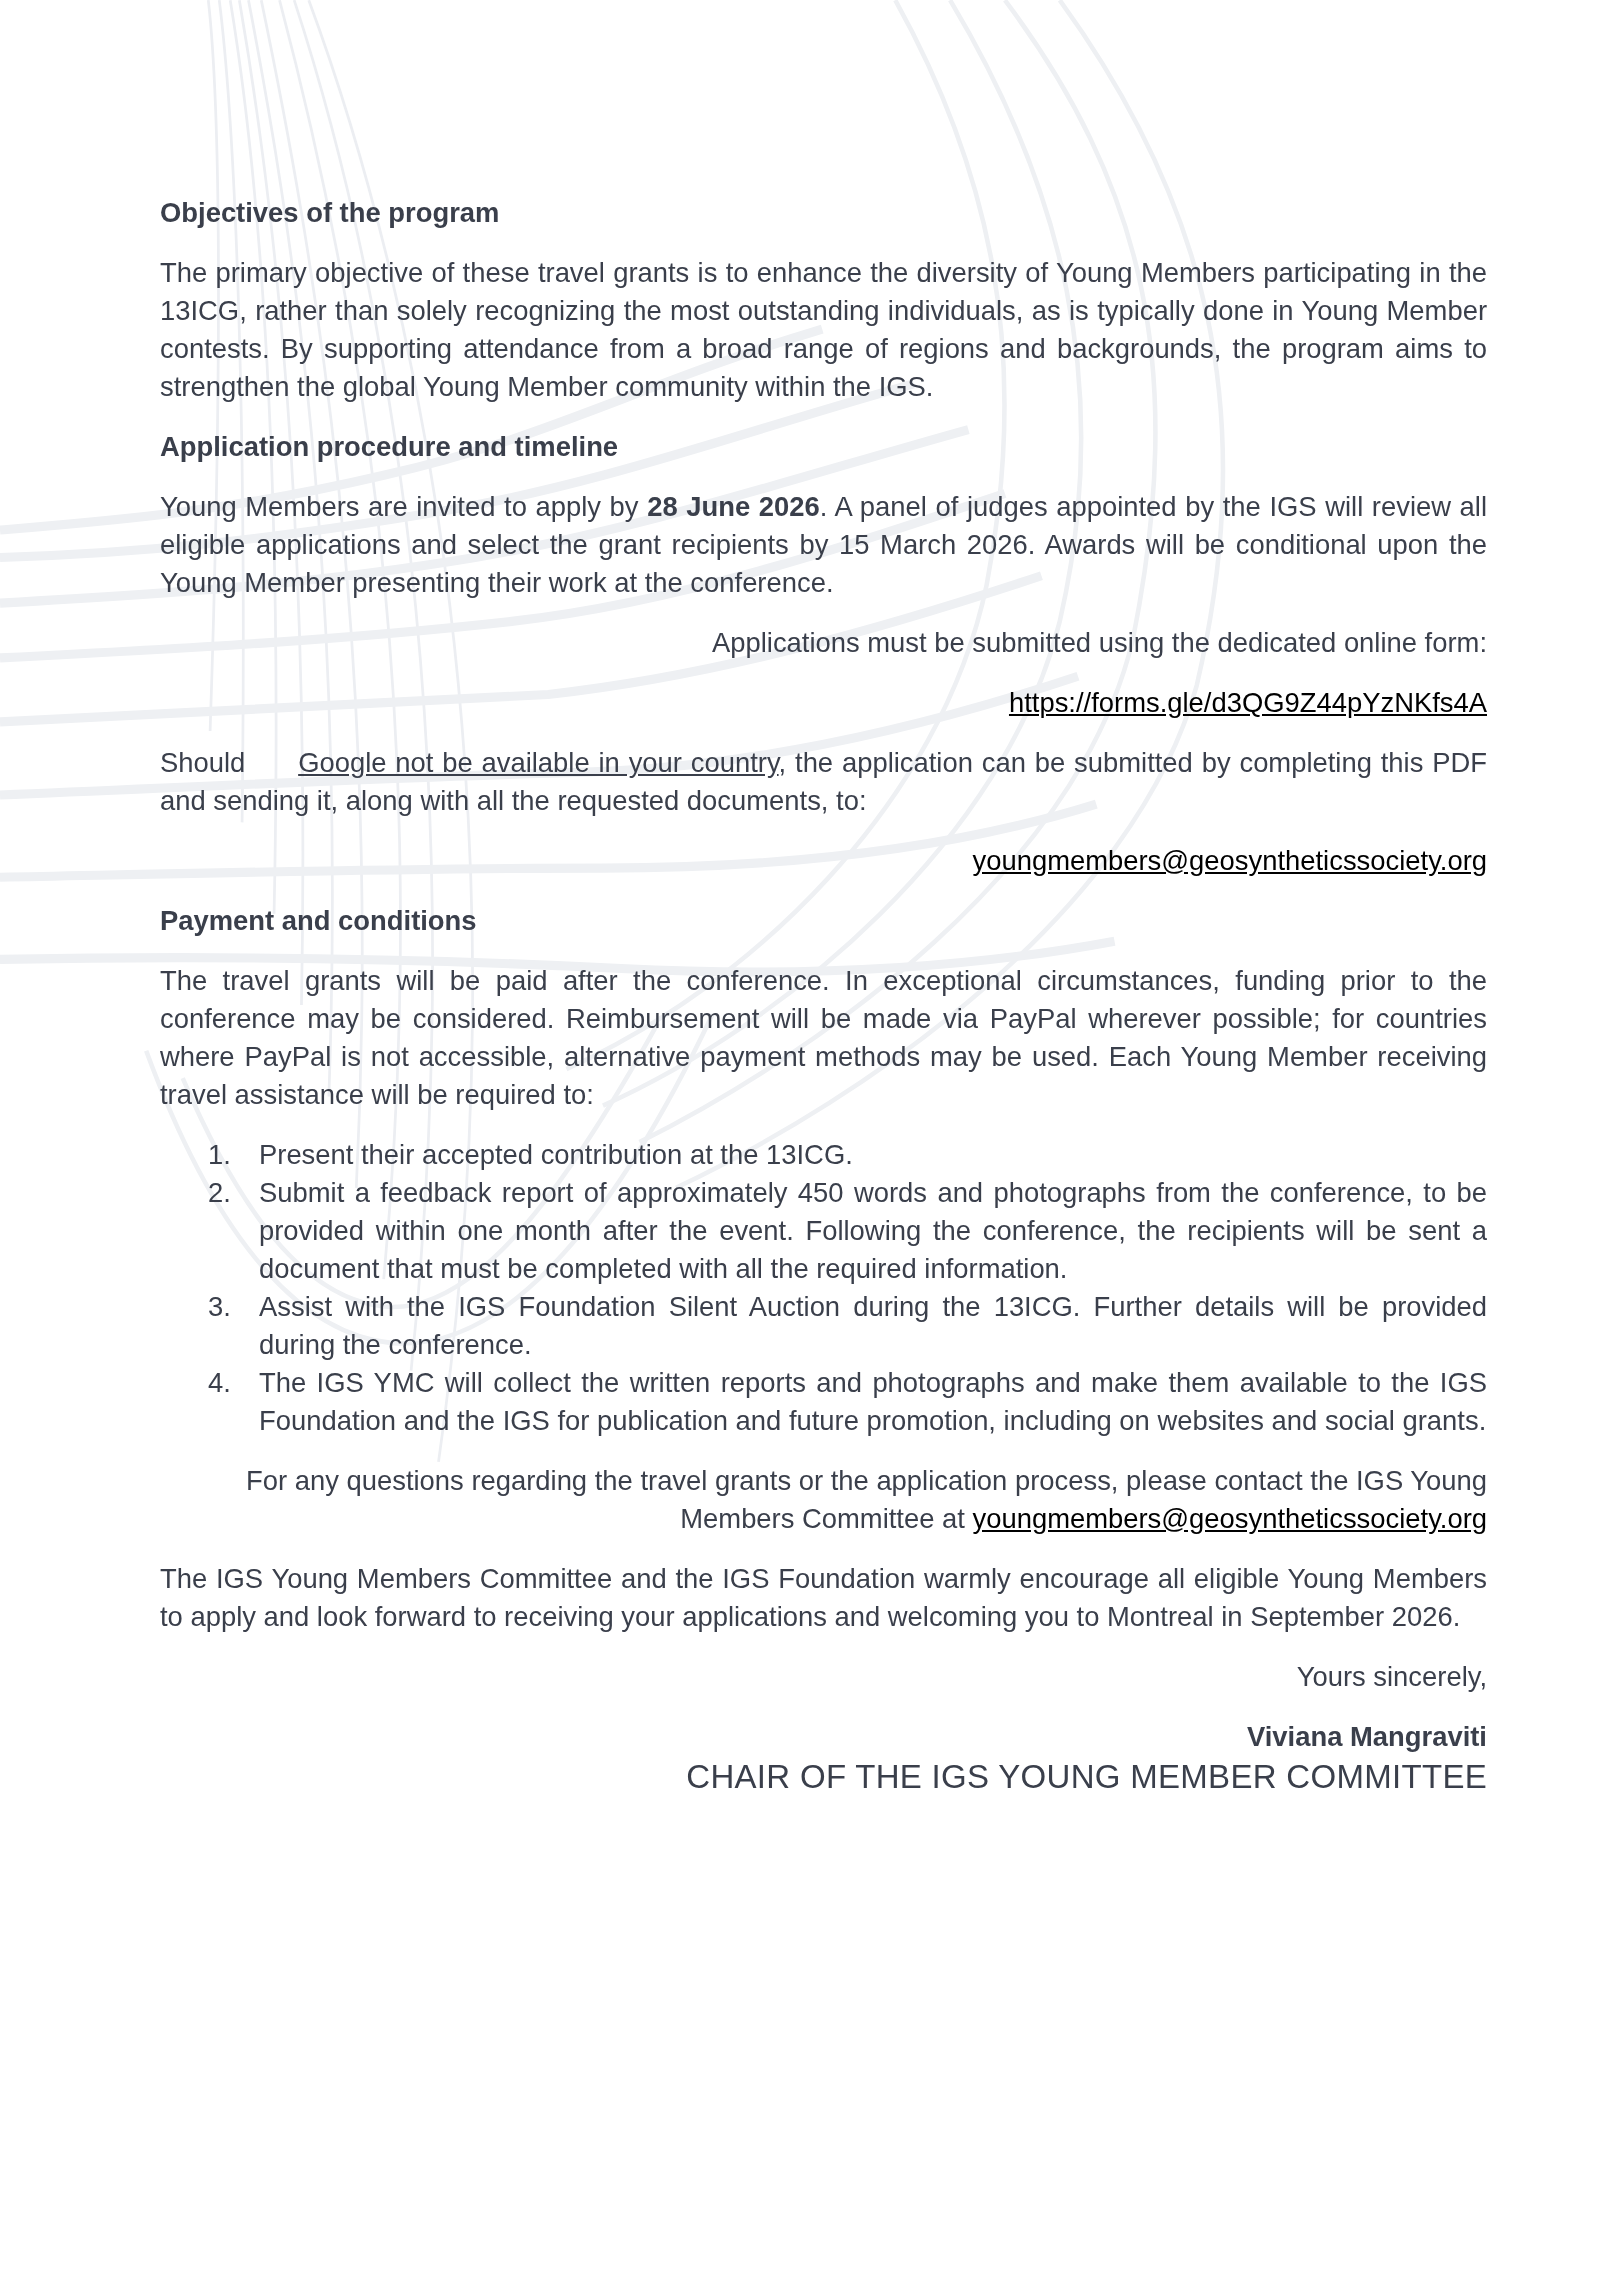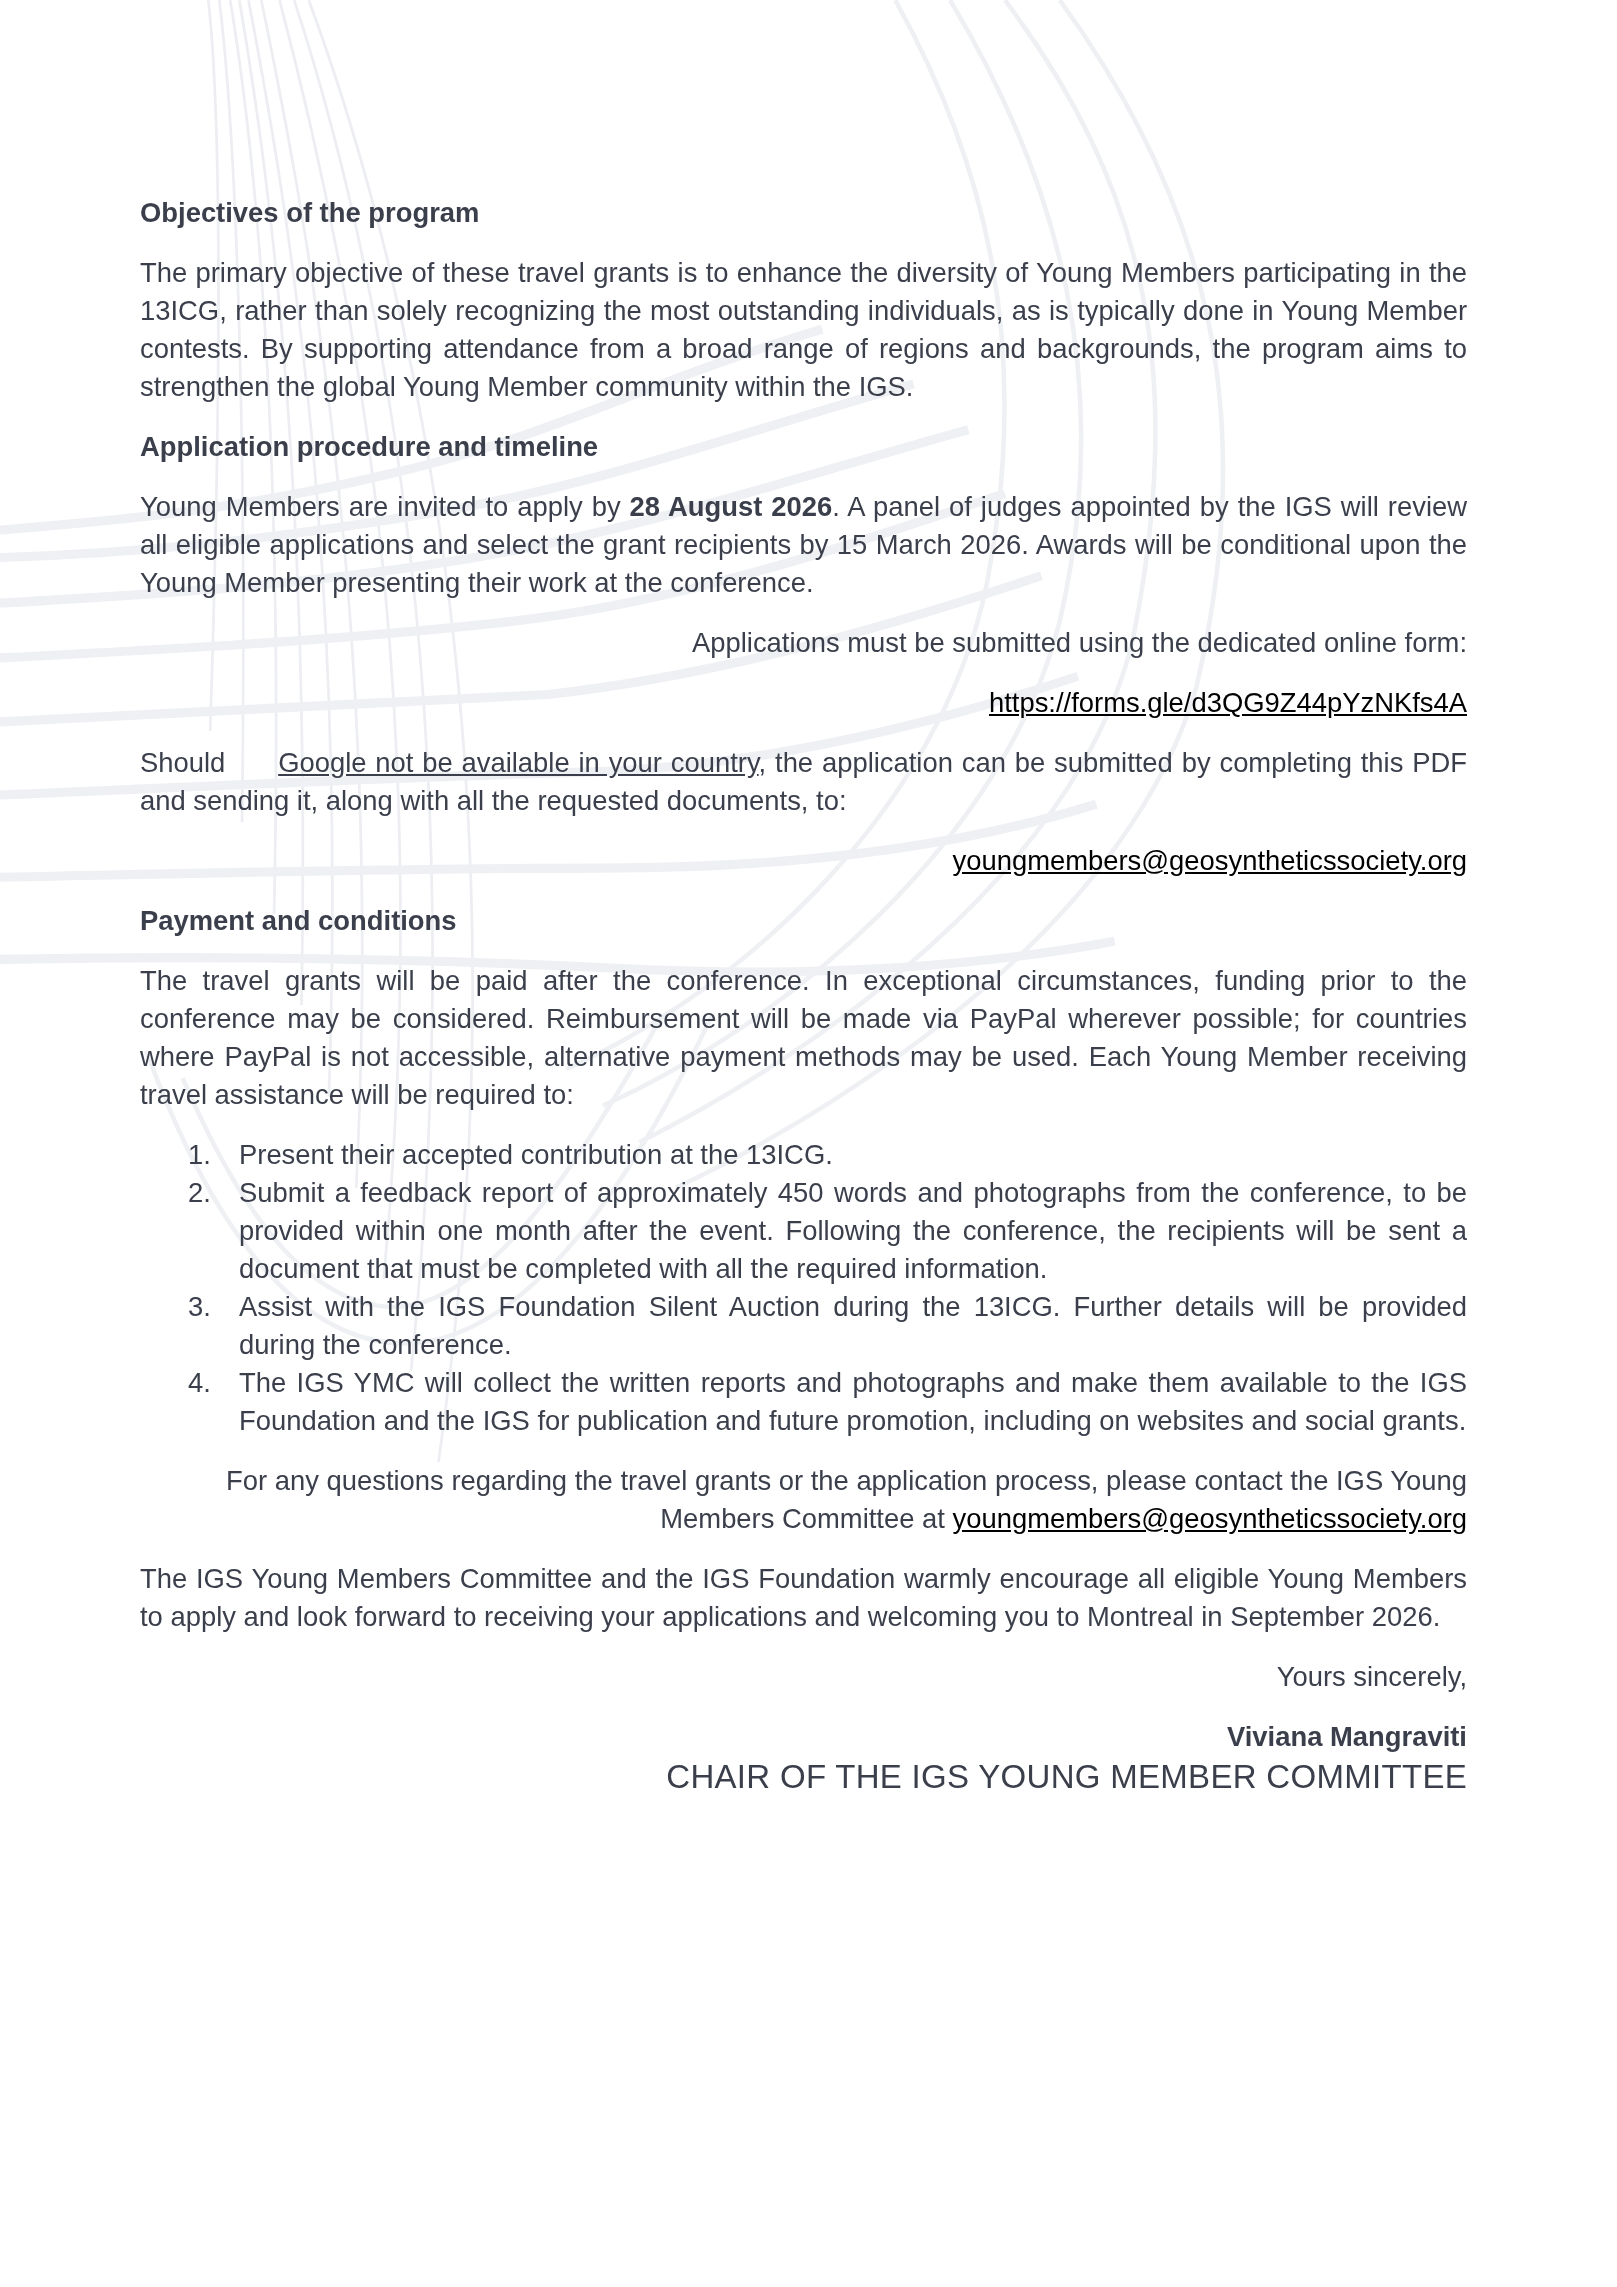--- a/index.html
+++ b/index.html
@@ -17,21 +17,21 @@
     }
     .bg-lines {
       position: absolute;
       left: 0; top: 0;
       width: 1617px; height: 2287px;
       z-index: 0;
       pointer-events: none;
     }
     .page {
       position: absolute;
-      left: 140px;
+      left: 160px;
       top: 194px;
       width: 1327px;
       z-index: 1;
       font-size: 27.4px;
       line-height: 38px;
     }
     h2 {
       font-size: 27.4px;
       font-weight: bold;
       margin: 0 0 22px 0;
@@ -117,21 +117,21 @@
 
 <main class="page">
 
   <section>
     <h2>Objectives of the program</h2>
     <p>The primary objective of these travel grants is to enhance the diversity of Young Members participating in the 13ICG, rather than solely recognizing the most outstanding individuals, as is typically done in Young Member contests. By supporting attendance from a broad range of regions and backgrounds, the program aims to strengthen the global Young Member community within the IGS.</p>
   </section>
 
   <section>
     <h2>Application procedure and timeline</h2>
-    <p><span>Young Members are invited to apply by </span><b class="em">28 August 2026</b><span>. A panel of judges appointed by the IGS will review all eligible applications and select the grant recipients by 15 March 2026. Awards will be conditional upon the Young Member presenting their work at the conference.</span></p>
+    <p><span>Young Members are invited to apply by </span><b class="em">28 June 2026</b><span>. A panel of judges appointed by the IGS will review all eligible applications and select the grant recipients by 15 March 2026. Awards will be conditional upon the Young Member presenting their work at the conference.</span></p>
     <p class="left">Applications must be submitted using the dedicated online form:</p>
     <p class="left"><a class="link">https://forms.gle/d3QG9Z44pYzNKfs4A</a></p>
     <p><span>Should </span><span class="u">Google not be available in your country</span><span>, the application can be submitted by completing this PDF and sending it, along with all the requested documents, to:</span></p>
     <p class="left"><a class="link">youngmembers@geosyntheticssociety.org</a></p>
   </section>
 
   <section>
     <h2>Payment and conditions</h2>
     <p>The travel grants will be paid after the conference. In exceptional circumstances, funding prior to the conference may be considered. Reimbursement will be made via PayPal wherever possible; for countries where PayPal is not accessible, alternative payment methods may be used. Each Young Member receiving travel assistance will be required to:</p>
     <ol class="conds">

